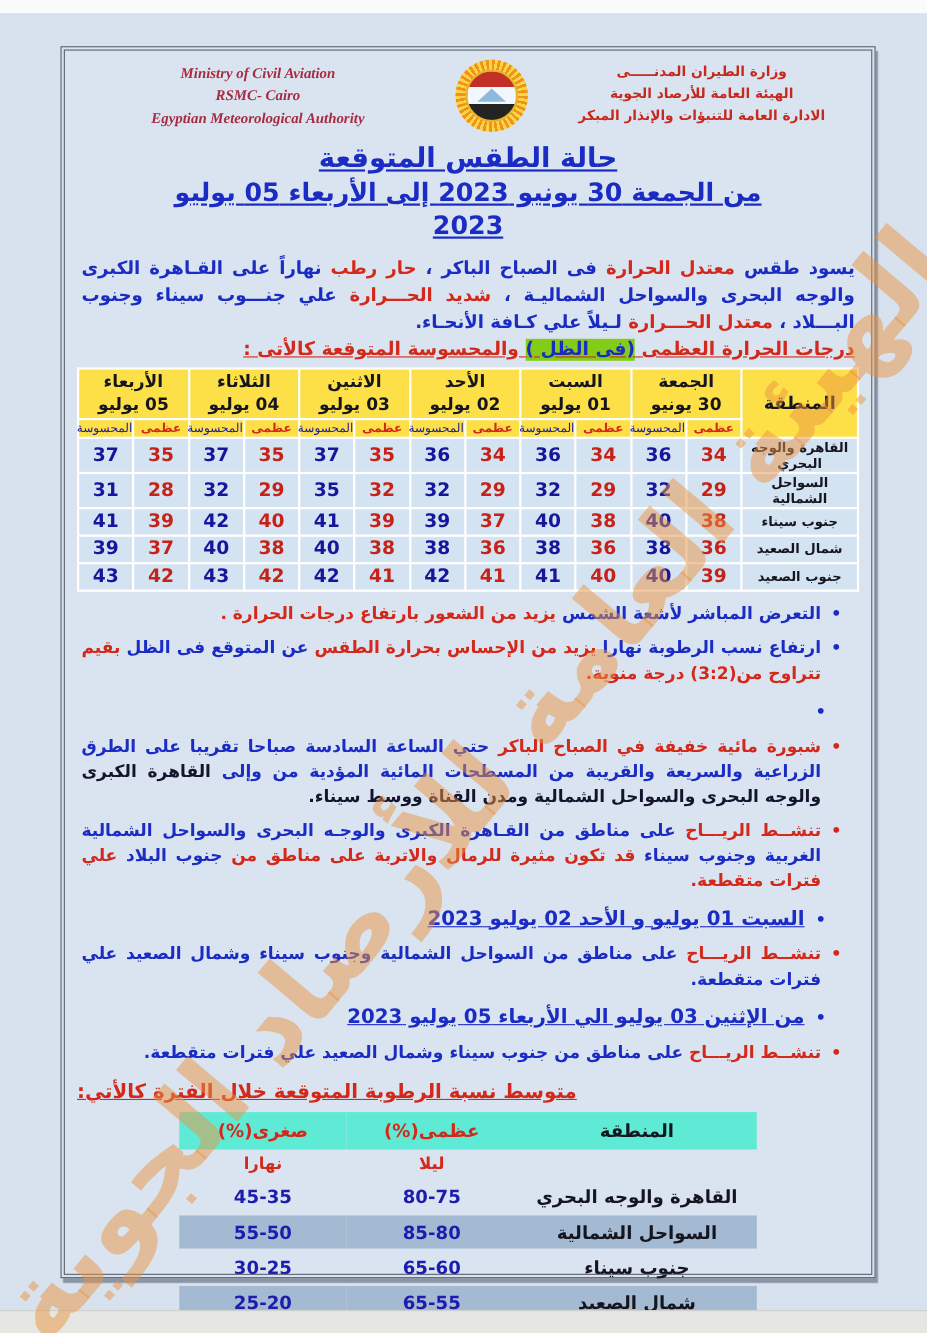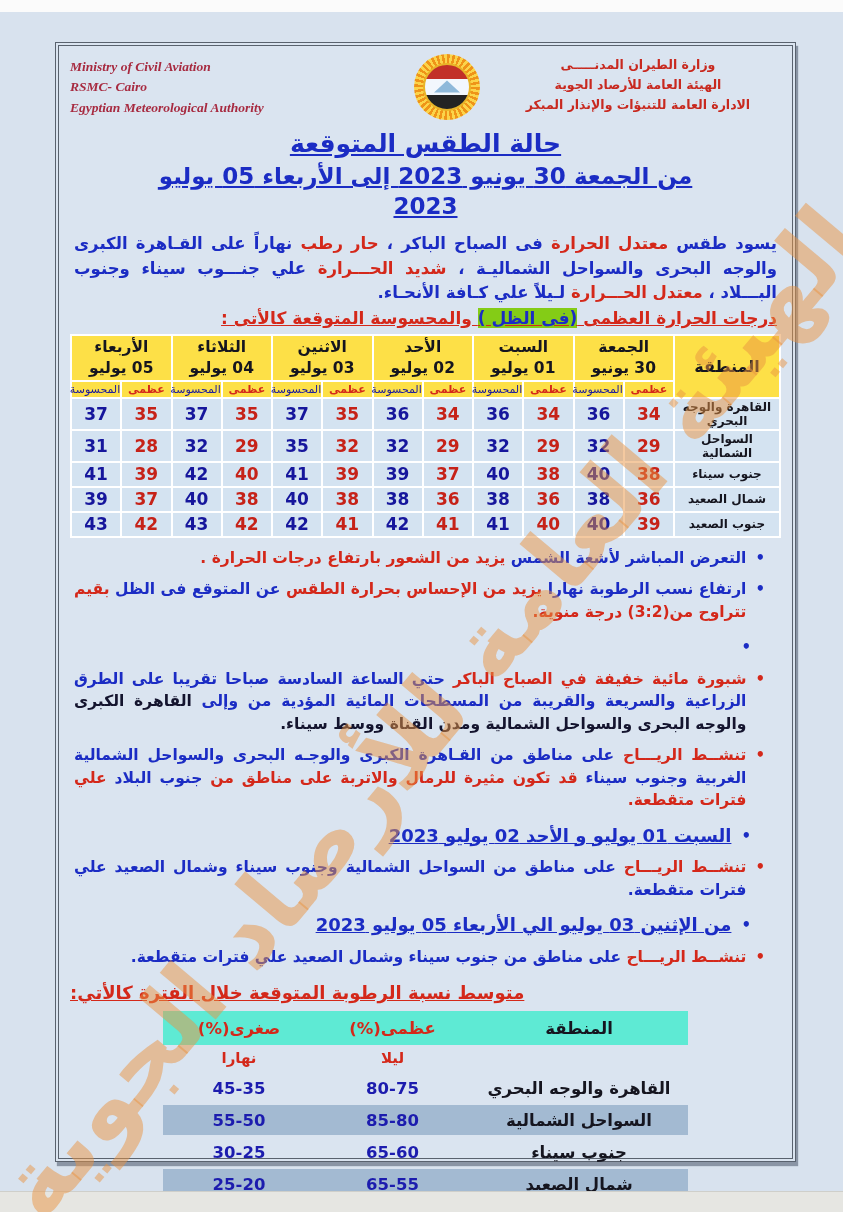--- a/index.html
+++ b/index.html
@@ -14,21 +14,21 @@
   .frame::before{content:"";position:absolute;inset:2px;border:1px solid #59626e;pointer-events:none;}
 
   
   .watermark{position:absolute;left:-185px;top:645px;width:1250px;text-align:center;
              transform:rotate(-50deg);font-size:96px;font-weight:bold;white-space:nowrap;
              color:rgba(233,148,66,.5);z-index:3;pointer-events:none;direction:rtl;
              font-family:"DejaVu Sans",sans-serif;}
 
   
   .hdr{display:flex;direction:ltr;align-items:flex-start;margin-top:4px;}
-  .hdr-left{flex:1.15;text-align:left;color:#a72a40;font-family:"Liberation Serif",serif;
+  .hdr-left{flex:1.15;text-align:center;color:#a72a40;font-family:"Liberation Serif",serif;
             font-style:italic;font-weight:bold;font-size:13.5px;line-height:1.5;padding-top:4px;}
   .hdr-right{flex:1;text-align:center;color:#c8291f;font-size:12.5px;font-weight:bold;line-height:1.6;padding-top:2px;}
   .logo{width:96px;height:68px;position:relative;flex:0 0 96px;}
   .sun{position:absolute;left:50%;top:1px;transform:translateX(-50%);width:66px;height:66px;border-radius:50%;
        background:repeating-conic-gradient(#ef9418 0deg 5deg,#fbd44a 5deg 10deg);}
   .sun-inner{position:absolute;inset:9px;border-radius:50%;border:2px solid #e8b428;box-sizing:border-box;
        background:linear-gradient(180deg,#c23028 0 32%,#f2f7fd 32% 68%,#232323 68% 100%);overflow:hidden;}
   .sun-mt{position:absolute;left:50%;top:50%;transform:translate(-50%,-54%);width:0;height:0;
        border-left:13px solid transparent;border-right:13px solid transparent;border-bottom:12px solid #8fb9da;}
 

